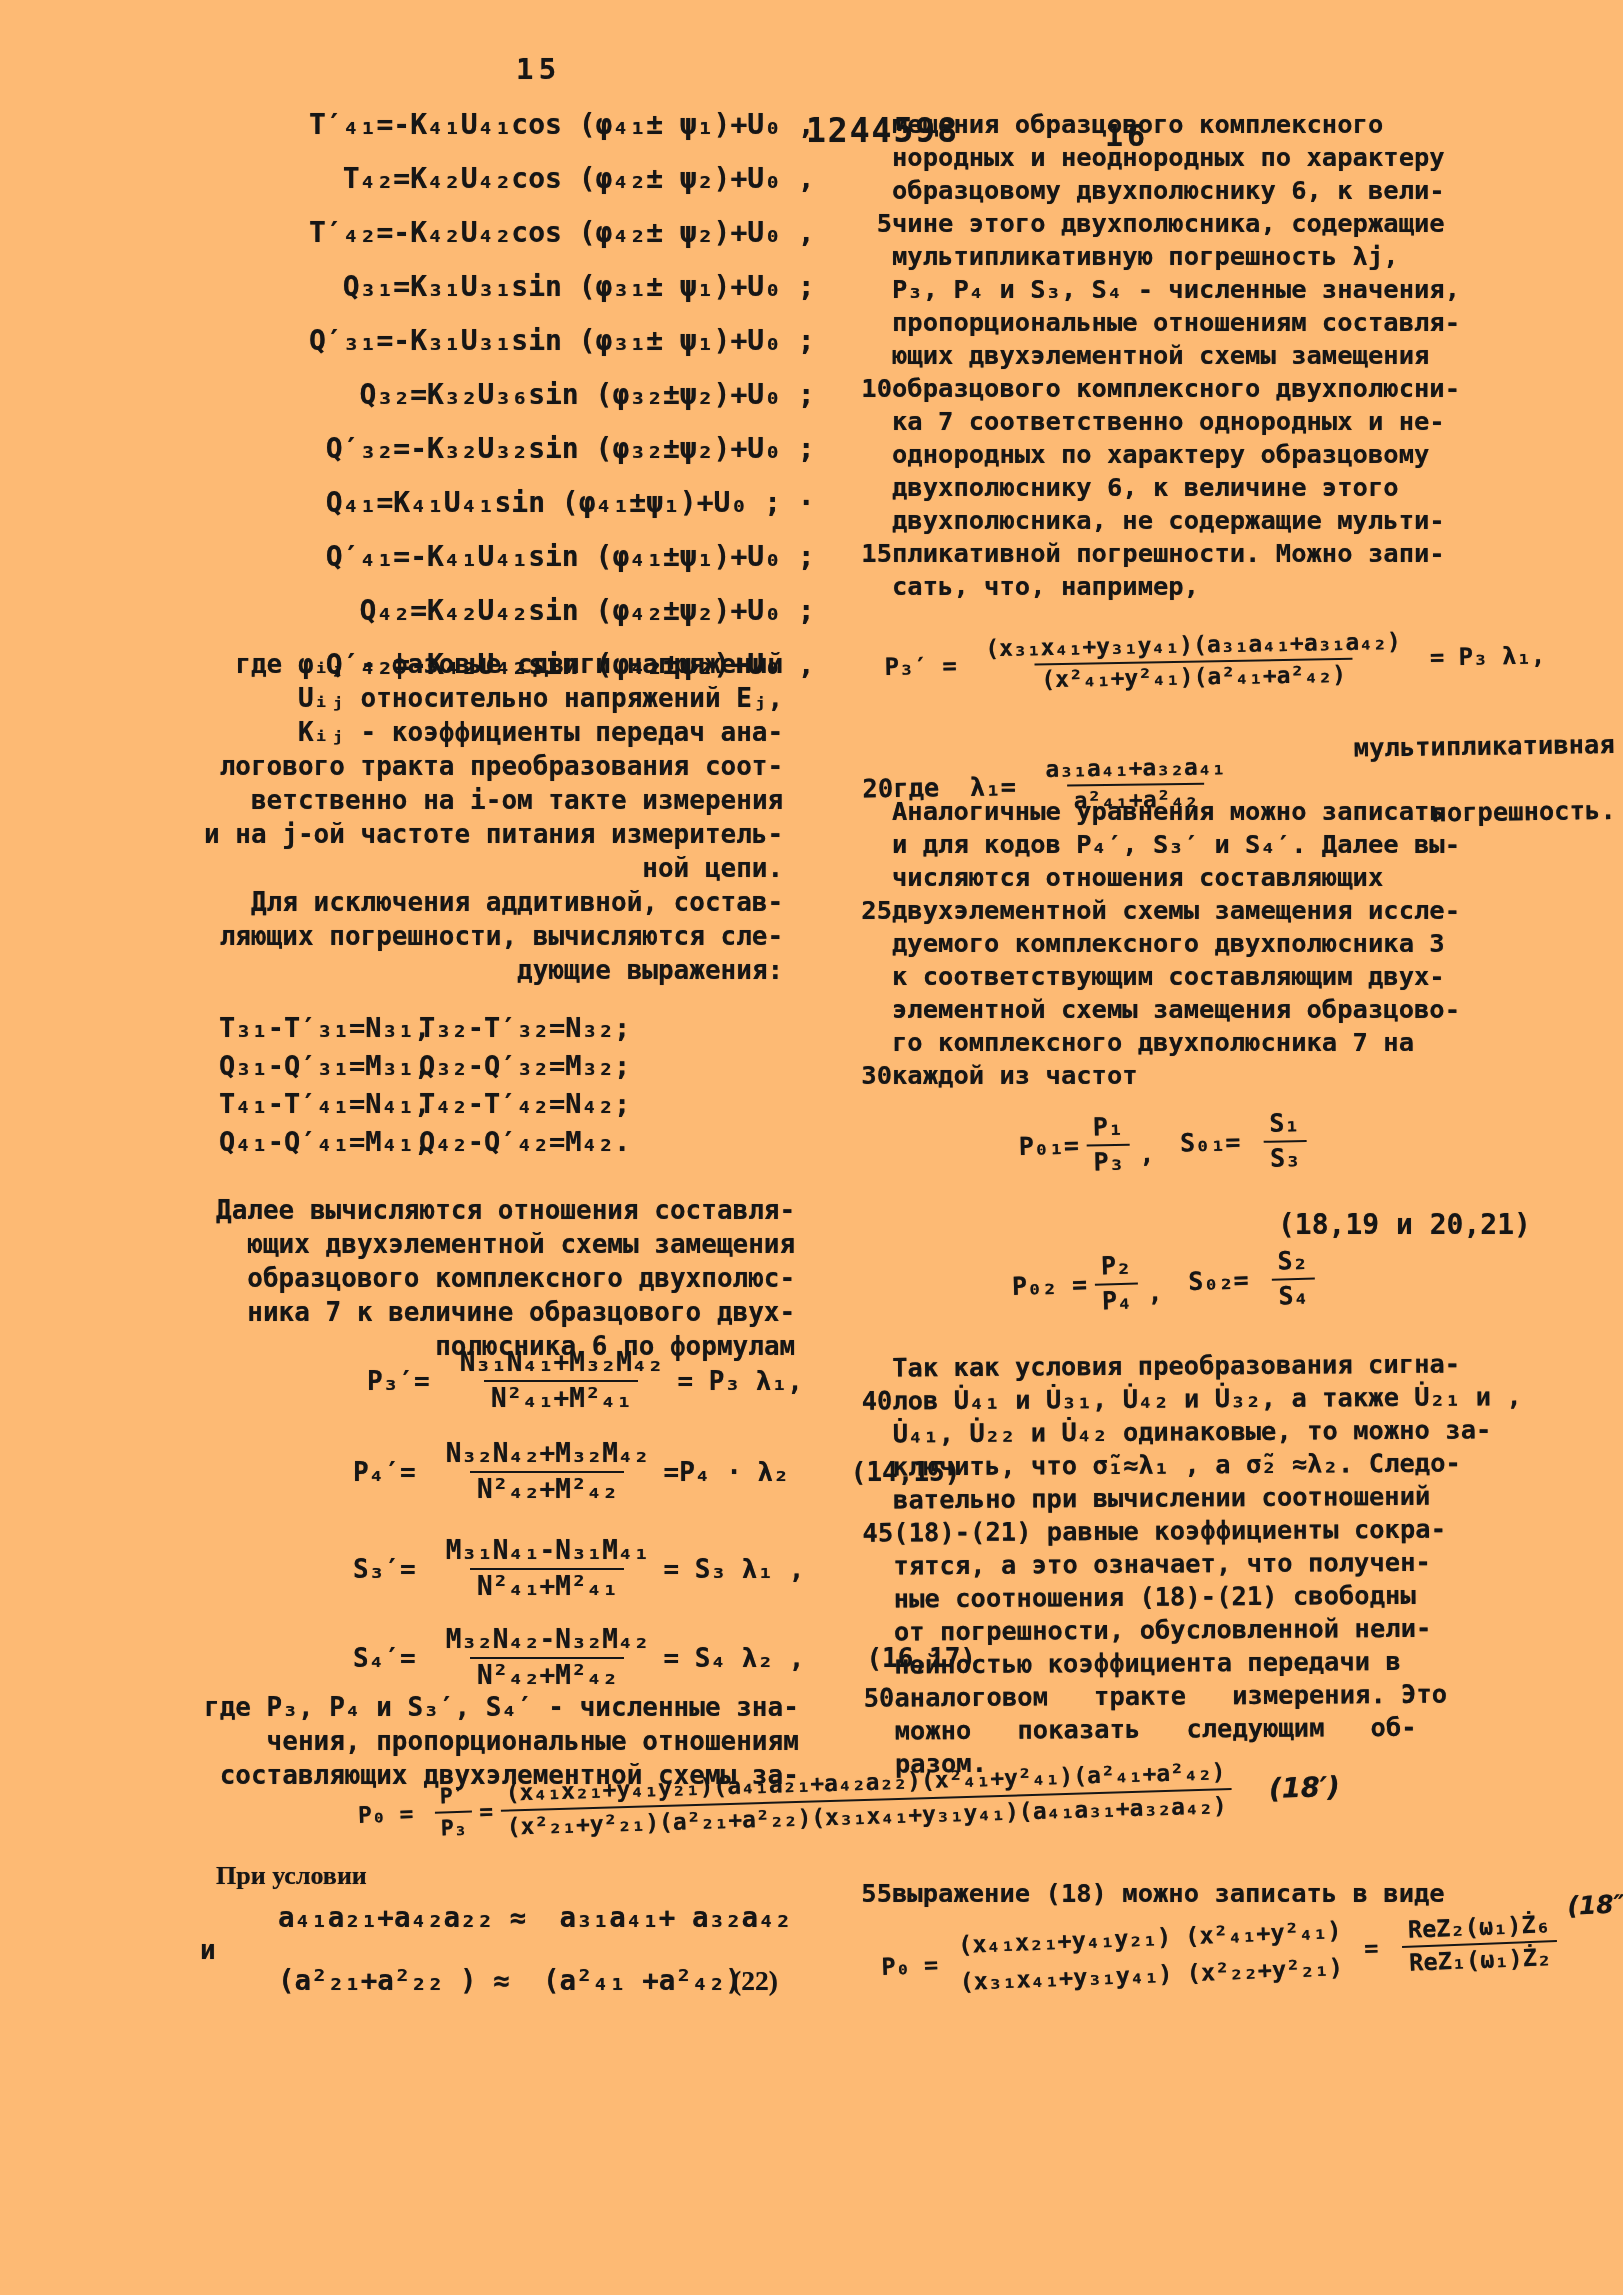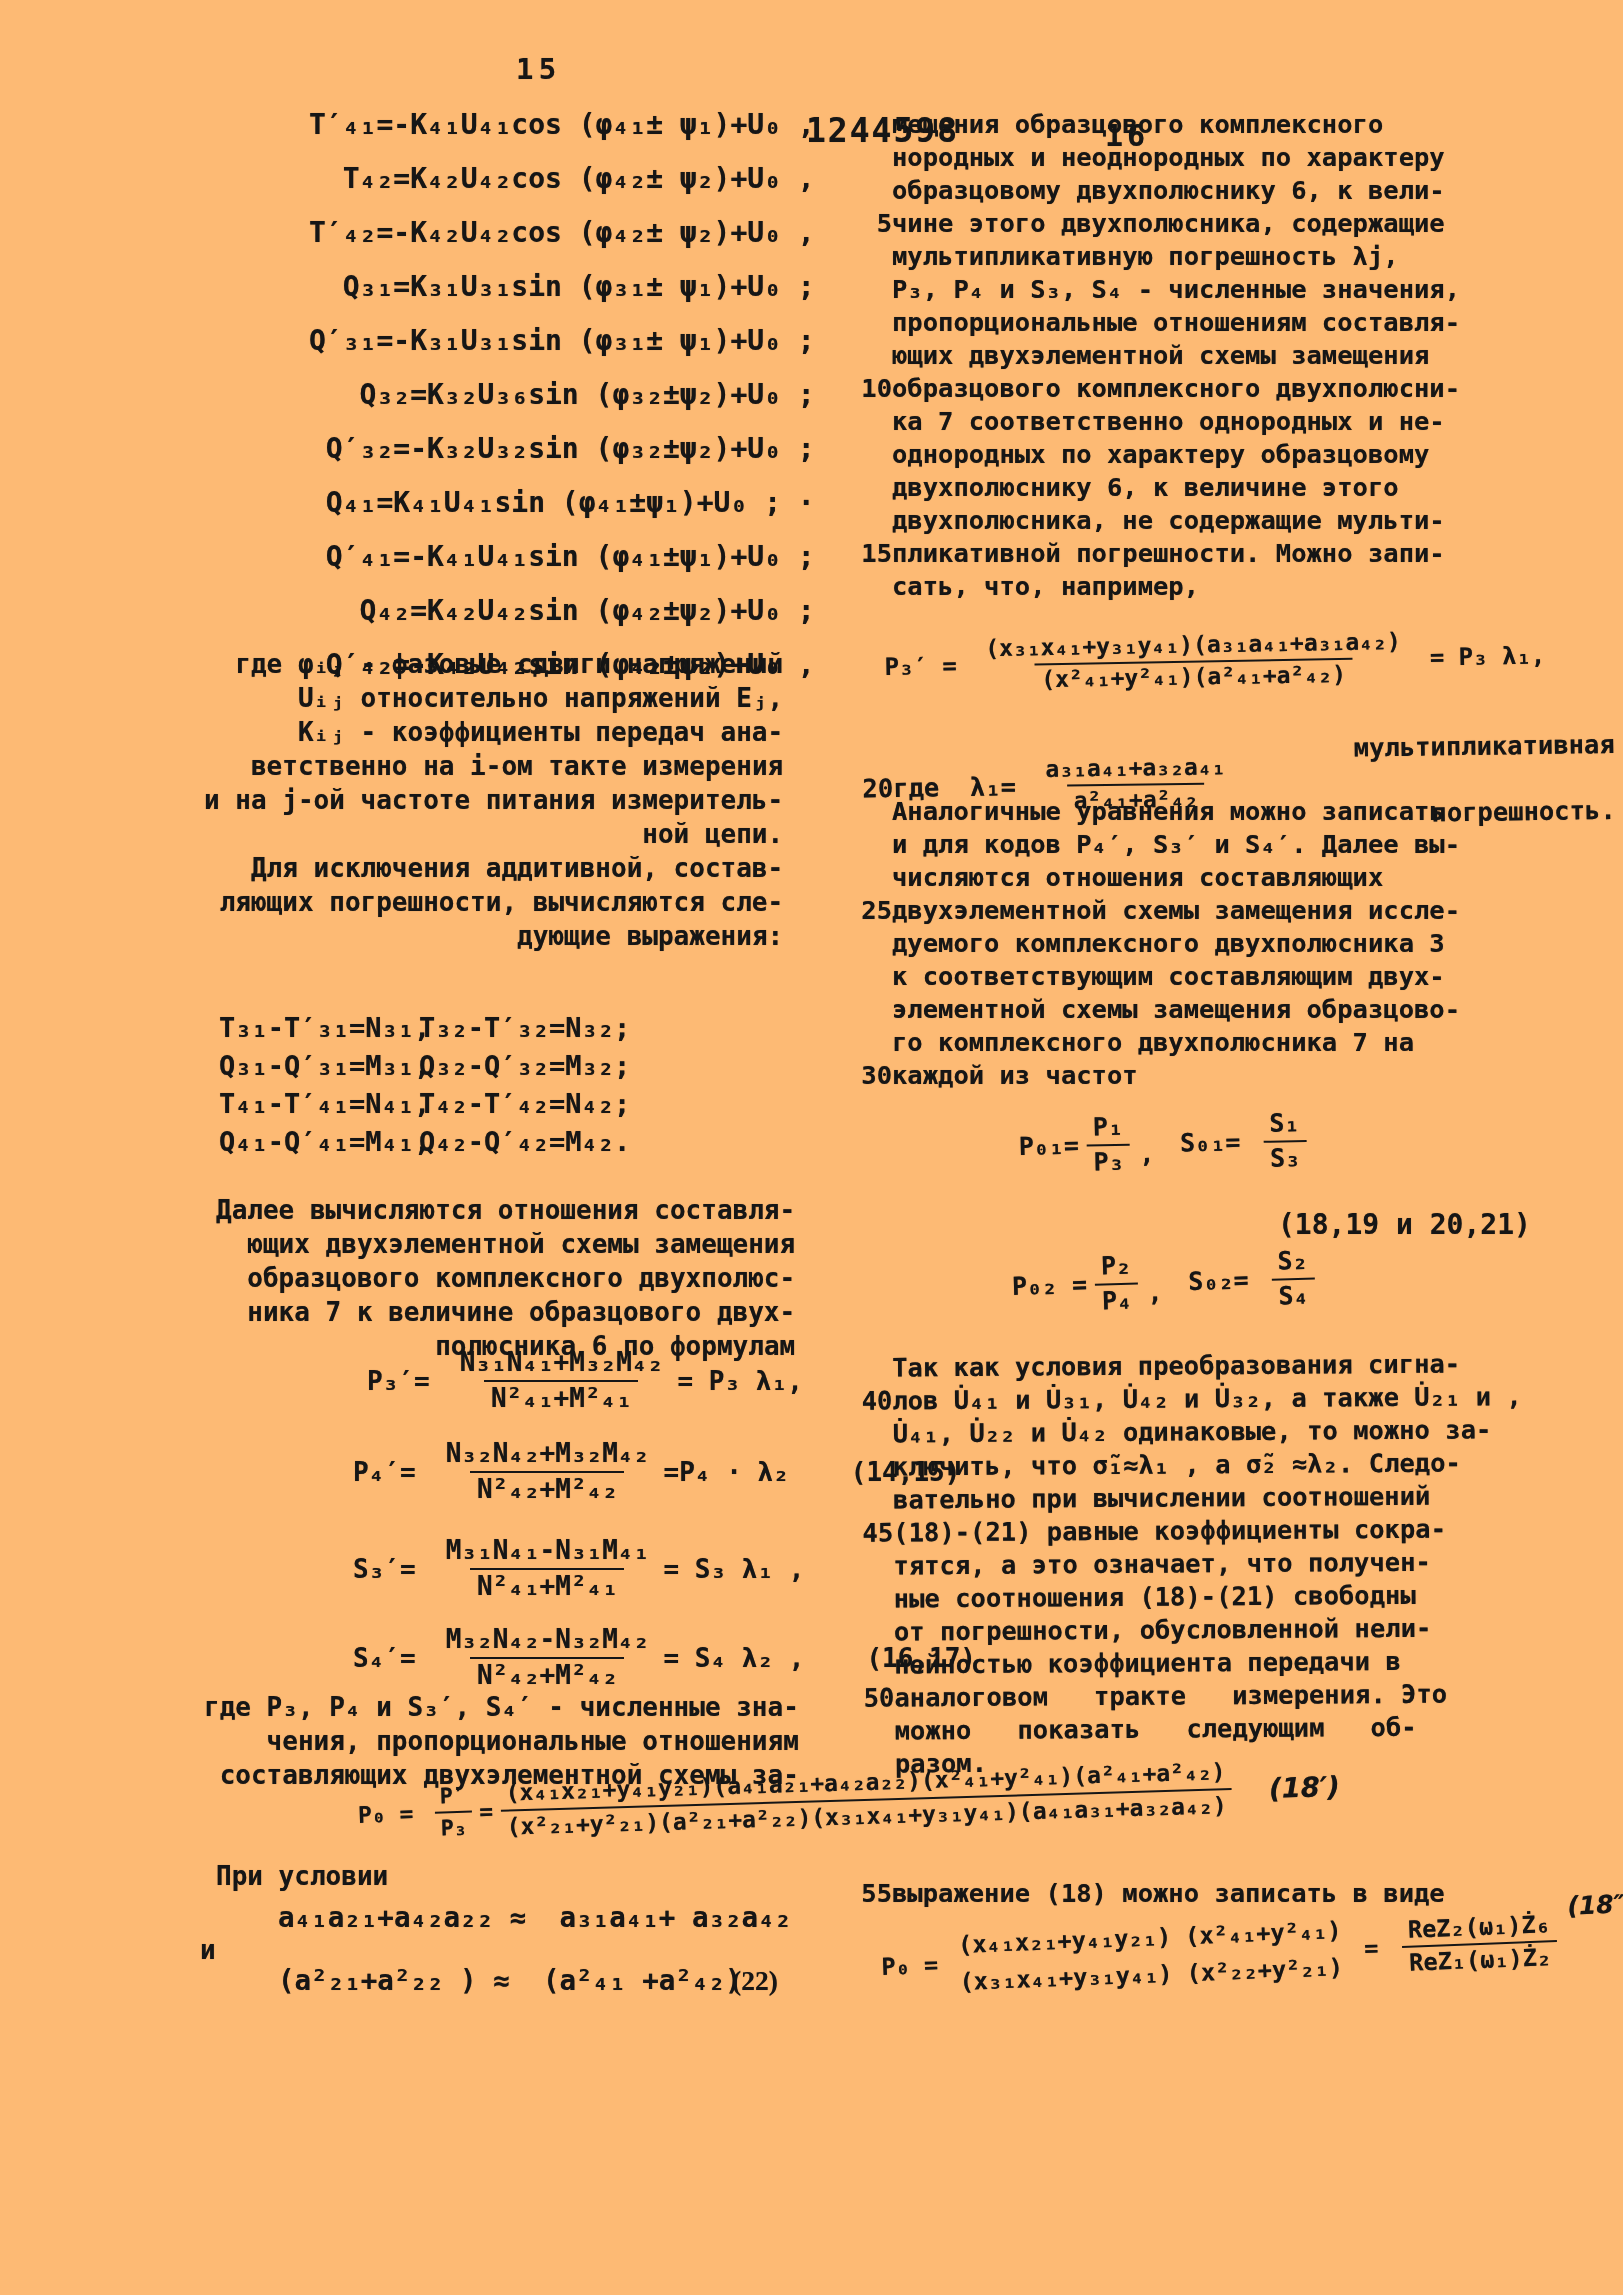--- a/index.html
+++ b/index.html
@@ -25,21 +25,21 @@
   .lp3{left:204px; top:1690px; font-size:26px; line-height:34px;}
   .fraceq{display:flex; align-items:center; font-size:26px;}
   .fr{display:inline-flex; flex-direction:column; align-items:center; margin:0 7.9px;}
   .fr .num,.fr .den{line-height:1.2; padding:1.3px 6.5px; white-space:pre;}
   .fr .den{border-top:2.6px solid #161616;}
   .lfr-p3{left:367px; top:1346px;}
   .lfr-p4{left:353px; top:1437px;}
   .lfr-s3{left:353px; top:1534px;}
   .lfr-s4{left:353px; top:1623px;}
   .fr-tag{margin-left:62px; white-space:pre;}
-  .lcond-t{left:216px; top:1861px; font-size:26px;}
+  .lcond-t{left:216px; top:1861px; font-size:26px;font-family:Liberation Serif, serif;}
   .lcond-e1{left:278px; top:1901px; font-size:27.5px;}
   .lcond-and{left:200px; top:1935px; font-size:26px;}
   .lcond-e2{left:278px; top:1964px; font-size:27.5px;}
   .lcond-tag{left:732px; top:1965px; font-size:27.5px;font-family:Liberation Serif, serif;}
   
   .f18p{left:357px; top:1782px; font-size:23px; transform:rotate(-1.7deg); transform-origin:left top;}
   .f18p .fr .num,.f18p .fr .den{padding:2px 5.2px;}
   .f18p .small{font-size:21.6px;}
   .f18p .tag{font-style:italic; font-family:"DejaVu Sans",sans-serif; font-size:27.5px; margin-left:30px;}
   
@@ -87,20 +87,21 @@
       <div class="pre">Q′₄₁=-K₄₁U₄₁sin (φ₄₁±ψ₁)+U₀ ;</div>
       <div class="pre">Q₄₂=K₄₂U₄₂sin (φ₄₂±ψ₂)+U₀ ;</div>
       <div class="pre">Q′₄₂=-K₄₂U₄₂sin (φ₄₂±ψ₂)+U₀ ,</div>
     </div>
 
   <div class="abs lp1">
 
   <div class="pre"> где φᵢⱼ - фазовые сдвиги напряжений</div>
       <div class="pre">Uᵢⱼ относительно напряжений Eⱼ,</div>
       <div class="pre">    Kᵢⱼ - коэффициенты передач ана-</div>
+      <div class="pre">логового тракта преобразования соот-</div>
       <div class="pre">ветственно на i-ом такте измерения</div>
       <div class="pre">и на j-ой частоте питания измеритель-</div>
       <div class="pre">ной цепи.</div>
       <div class="pre">   Для исключения аддитивной, состав-</div>
       <div class="pre">ляющих погрешности, вычисляются сле-</div>
       <div class="pre">дующие выражения:</div>
     </div>
 
   <div class="abs ldiff">
 

